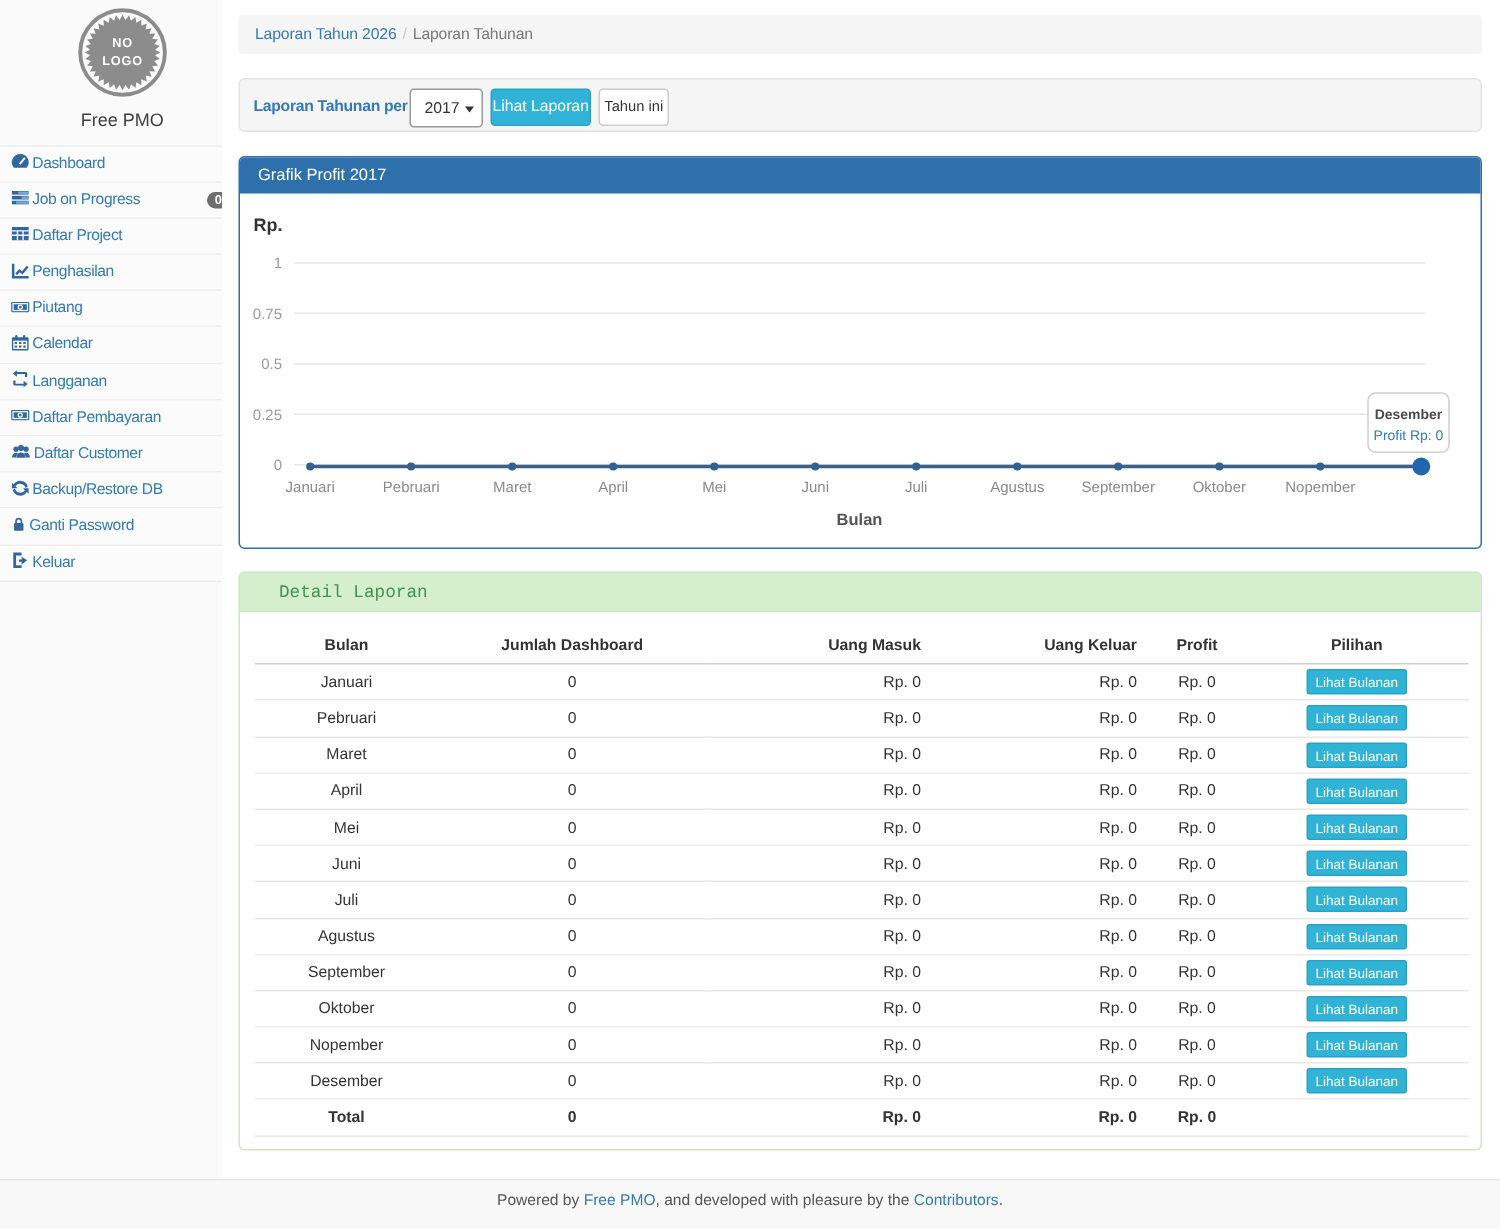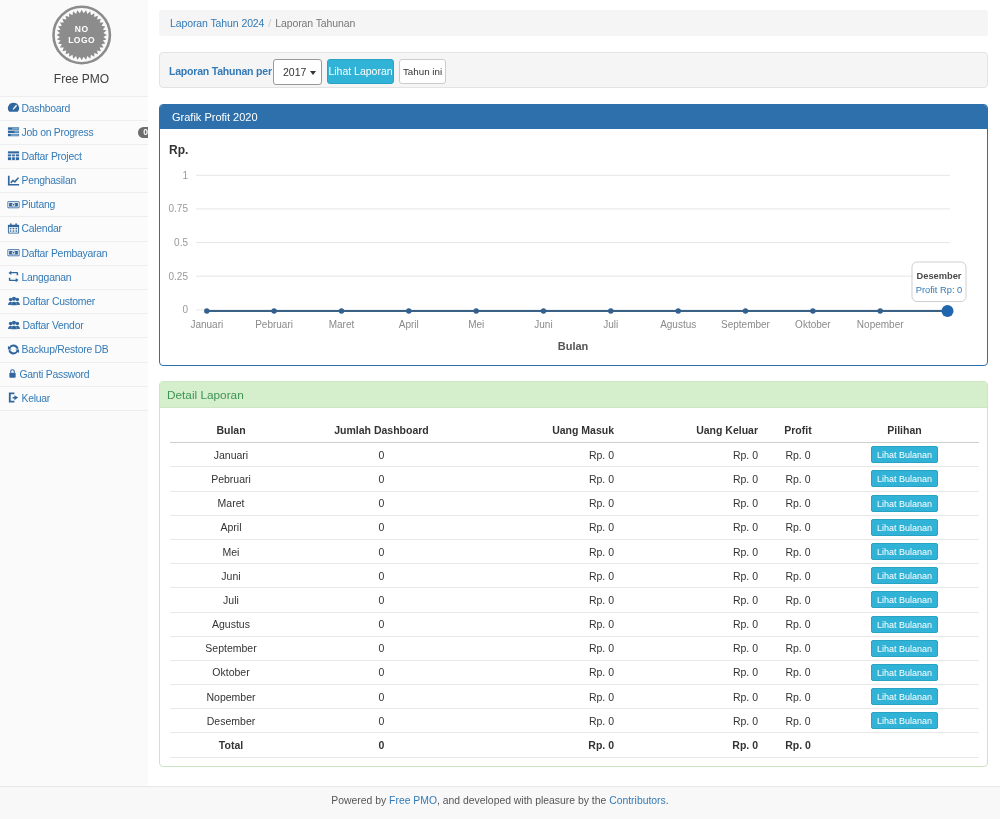--- a/index.html
+++ b/index.html
@@ -23,21 +23,21 @@
 .well { position:absolute; left:11px; top:52px; width:829px; height:36px; background:#f5f5f5; border:1px solid #e3e3e3; border-radius:4px; }
 .well b { position:absolute; left:9px; top:11.5px; font-size:10.5px; letter-spacing:-0.2px; color:#337ab7; }
 .fselect { position:absolute; left:113px; top:6px; width:49px; height:26px; background:#fff; border:1px solid #999; border-radius:3px; font-size:10.5px; color:#333; line-height:24px; padding-left:9px; }
 .fselect .arr { position:absolute; right:5px; top:11px; width:0; height:0; border-left:3.5px solid transparent; border-right:3.5px solid transparent; border-top:4px solid #333; }
 .btn-info { position:absolute; left:167px; top:6px; width:67px; height:25px; background:#30b3d6; border:1px solid #28a3c4; border-radius:3px; color:#fff; font-size:10.5px; text-align:center; line-height:23px; }
 .btn-def { position:absolute; left:239px; top:6px; width:47px; height:25px; background:#fff; border:1px solid #ccc; border-radius:3px; color:#333; font-size:9.8px; text-align:center; line-height:23px; }
 .panel { position:absolute; left:11px; border-radius:4px; }
 #chartpanel { top:104px; width:829px; height:262px; border:1px solid #2e70ab; background:#fff; }
 #chartpanel .hd { height:24px; background:#2e70ab; border-radius:3px 3px 0 0; color:#fff; font-size:11px; line-height:24px; padding-left:12px; }
 #detailpanel { top:381px; width:829px; height:386px; border:1px solid #cde6c2; background:#fff; }
-#detailpanel .hd { height:26px; background:#d5eecb; border-radius:3px 3px 0 0; color:#3e9355; font-size:11.8px; line-height:26px; padding-left:7px; border-bottom:1px solid #cde6c2; }
+#detailpanel .hd { height:26px; background:#d5eecb; border-radius:3px 3px 0 0; color:#3e9355; font-size:11.8px; line-height:26px; padding-left:26px; border-bottom:1px solid #cde6c2;font-family:Liberation Mono, monospace; }
 
 table.rep { border-collapse:collapse; margin:10.5px 0 0 10px; width:809px; table-layout:fixed; font-size:10.5px; color:#333; }
 table.rep th { font-weight:bold; }
 table.rep th, table.rep td { height:24.2px; padding:0 8px; border-bottom:1px solid #e8e8e8; }
 table.rep tr.hrow th { border-bottom:1px solid #cfcfcf; }
 .c1 { width:122px; text-align:center; }
 .c2 { width:179px; text-align:center; }
 .c3 { width:151px; text-align:right; }
 .c4 { width:144px; text-align:right; }
 .c5 { width:64px; text-align:center; }
@@ -102,69 +102,61 @@
               <g fill="#31679e">
                 <rect x="3" y="6.4" width="1.7" height="1.5"></rect>
                 <rect x="6.1" y="6.4" width="1.7" height="1.5"></rect>
                 <rect x="9.2" y="6.4" width="1.7" height="1.5"></rect>
                 <rect x="3" y="9" width="1.7" height="1.5"></rect>
                 <rect x="6.1" y="9" width="1.7" height="1.5"></rect>
                 <rect x="9.2" y="9" width="1.7" height="1.5"></rect>
               </g>
             </svg>Calendar</a></li>
       <li><a href="#"><svg class="ic" width="13" height="13" viewBox="0 0 14 14" fill="#31679e">
+              <path d="M4.6 3.5h5.8v2.2H12V3.2c0-.6-.5-1.1-1.1-1.1H4.6V.9L1.6 3.2l3 2.3z"></path>
+              <path d="M9.4 10.5H3.6V8.3H2v2.5c0 .6.5 1.1 1.1 1.1h6.3v1.2l3-2.3-3-2.3z"></path>
+            </svg>Langganan</a></li>
+      <li><a href="#"><svg class="ic" width="13" height="13" viewBox="0 0 14 14" fill="#31679e">
               <rect x="0.5" y="3.5" width="13" height="7.5" rx="1"></rect>
               <rect x="1.8" y="4.8" width="10.4" height="4.9" fill="none" stroke="#fbfbfb" stroke-width="0.9"></rect>
               <circle cx="7" cy="7.2" r="1.9" fill="#fbfbfb"></circle>
               <circle cx="7" cy="7.2" r="1" fill="#31679e"></circle>
             </svg>Daftar Pembayaran</a></li>
-      <li><a href="#"><svg class="ic" width="13" height="13" viewBox="0 0 14 14" fill="#31679e">
-              <path d="M4.6 3.5h5.8v2.2H12V3.2c0-.6-.5-1.1-1.1-1.1H4.6V.9L1.6 3.2l3 2.3z"></path>
-              <path d="M9.4 10.5H3.6V8.3H2v2.5c0 .6.5 1.1 1.1 1.1h6.3v1.2l3-2.3-3-2.3z"></path>
-            </svg>Langganan</a></li>
       <li><a href="#"><svg class="ic" width="14" height="13" viewBox="0 0 14 14" fill="#31679e">
               <circle cx="3.4" cy="4.8" r="1.9"></circle>
               <path d="M0.6 10.8c0-2 1.2-3.4 2.8-3.4 .6 0 1.1.2 1.6.6-.9.7-1.4 1.7-1.5 2.8z"></path>
               <circle cx="10.6" cy="4.8" r="1.9"></circle>
               <path d="M13.4 10.8c0-2-1.2-3.4-2.8-3.4-.6 0-1.1.2-1.6.6 .9.7 1.4 1.7 1.5 2.8z"></path>
               <circle cx="7" cy="4" r="2.2"></circle>
               <path d="M3.8 11c0-2.3 1.4-3.8 3.2-3.8s3.2 1.5 3.2 3.8z"></path>
             </svg>Daftar Customer</a></li>
-      <li><a href="#"><svg class="ic" width="14" height="13" viewBox="0 0 14 14" fill="#31679e">
-              <circle cx="3.4" cy="4.8" r="1.9"></circle>
-              <path d="M0.6 10.8c0-2 1.2-3.4 2.8-3.4 .6 0 1.1.2 1.6.6-.9.7-1.4 1.7-1.5 2.8z"></path>
-              <circle cx="10.6" cy="4.8" r="1.9"></circle>
-              <path d="M13.4 10.8c0-2-1.2-3.4-2.8-3.4-.6 0-1.1.2-1.6.6 .9.7 1.4 1.7 1.5 2.8z"></path>
-              <circle cx="7" cy="4" r="2.2"></circle>
-              <path d="M3.8 11c0-2.3 1.4-3.8 3.2-3.8s3.2 1.5 3.2 3.8z"></path>
-            </svg>Daftar Vendor</a></li>
       <li><a href="#"><svg class="ic" width="13" height="13" viewBox="0 0 14 14" fill="#31679e">
               <path d="M12.4 5.7A5.6 5.6 0 0 0 2.3 4.3L1 3v4h4L3.6 5.6a4 4 0 0 1 7.2 1.3z"></path>
               <path d="M1.6 8.3a5.6 5.6 0 0 0 10.1 1.4L13 11V7H9l1.4 1.4a4 4 0 0 1-7.2-1.3z"></path>
             </svg>Backup/Restore DB</a></li>
       <li><a href="#"><svg class="ic" width="11" height="13" viewBox="0 0 14 14" fill="#31679e">
               <path d="M4 6V4.5a3 3 0 0 1 6 0V6H8.6V4.5a1.6 1.6 0 0 0-3.2 0V6z"></path>
               <rect x="3" y="6" width="8" height="6.5" rx="1"></rect>
             </svg>Ganti Password</a></li>
       <li><a href="#"><svg class="ic" width="13" height="13" viewBox="0 0 14 14" fill="#31679e">
               <path d="M2 1.5h6v2H4v7h4v2H2z"></path>
               <path d="M8 4.5v2H6v1.5h2v2L12 7z"></path>
             </svg>Keluar</a></li>
     </ul>
   </div>
   <div id="main">
-    <div class="breadcrumb"><a href="#">Laporan Tahun 2024</a><span class="sep">/</span>Laporan Tahunan</div>
+    <div class="breadcrumb"><a href="#">Laporan Tahun 2026</a><span class="sep">/</span>Laporan Tahunan</div>
     <div class="well">
       <b>Laporan Tahunan per</b>
       <div class="fselect">2017<span class="arr"></span></div>
       <div class="btn-info">Lihat Laporan</div>
       <div class="btn-def">Tahun ini</div>
     </div>
     <div class="panel" id="chartpanel">
-      <div class="hd">Grafik Profit 2020</div>
+      <div class="hd">Grafik Profit 2017</div>
       <svg id="chart" width="827" height="236" viewBox="0 0 827 236">
           <text x="9" y="25" font-size="12" font-weight="bold" fill="#333">Rp.</text>
           <line x1="36" y1="46.3" x2="790" y2="46.3" stroke="#e6e6e6" stroke-width="1"></line>
           <text x="28" y="49.8" font-size="10" fill="#999" text-anchor="end">1</text>
           <line x1="36" y1="79.9" x2="790" y2="79.9" stroke="#e6e6e6" stroke-width="1"></line>
           <text x="28" y="83.4" font-size="10" fill="#999" text-anchor="end">0.75</text>
           <line x1="36" y1="113.6" x2="790" y2="113.6" stroke="#e6e6e6" stroke-width="1"></line>
           <text x="28" y="117.1" font-size="10" fill="#999" text-anchor="end">0.5</text>
           <line x1="36" y1="147.2" x2="790" y2="147.2" stroke="#e6e6e6" stroke-width="1"></line>
           <text x="28" y="150.7" font-size="10" fill="#999" text-anchor="end">0.25</text>

